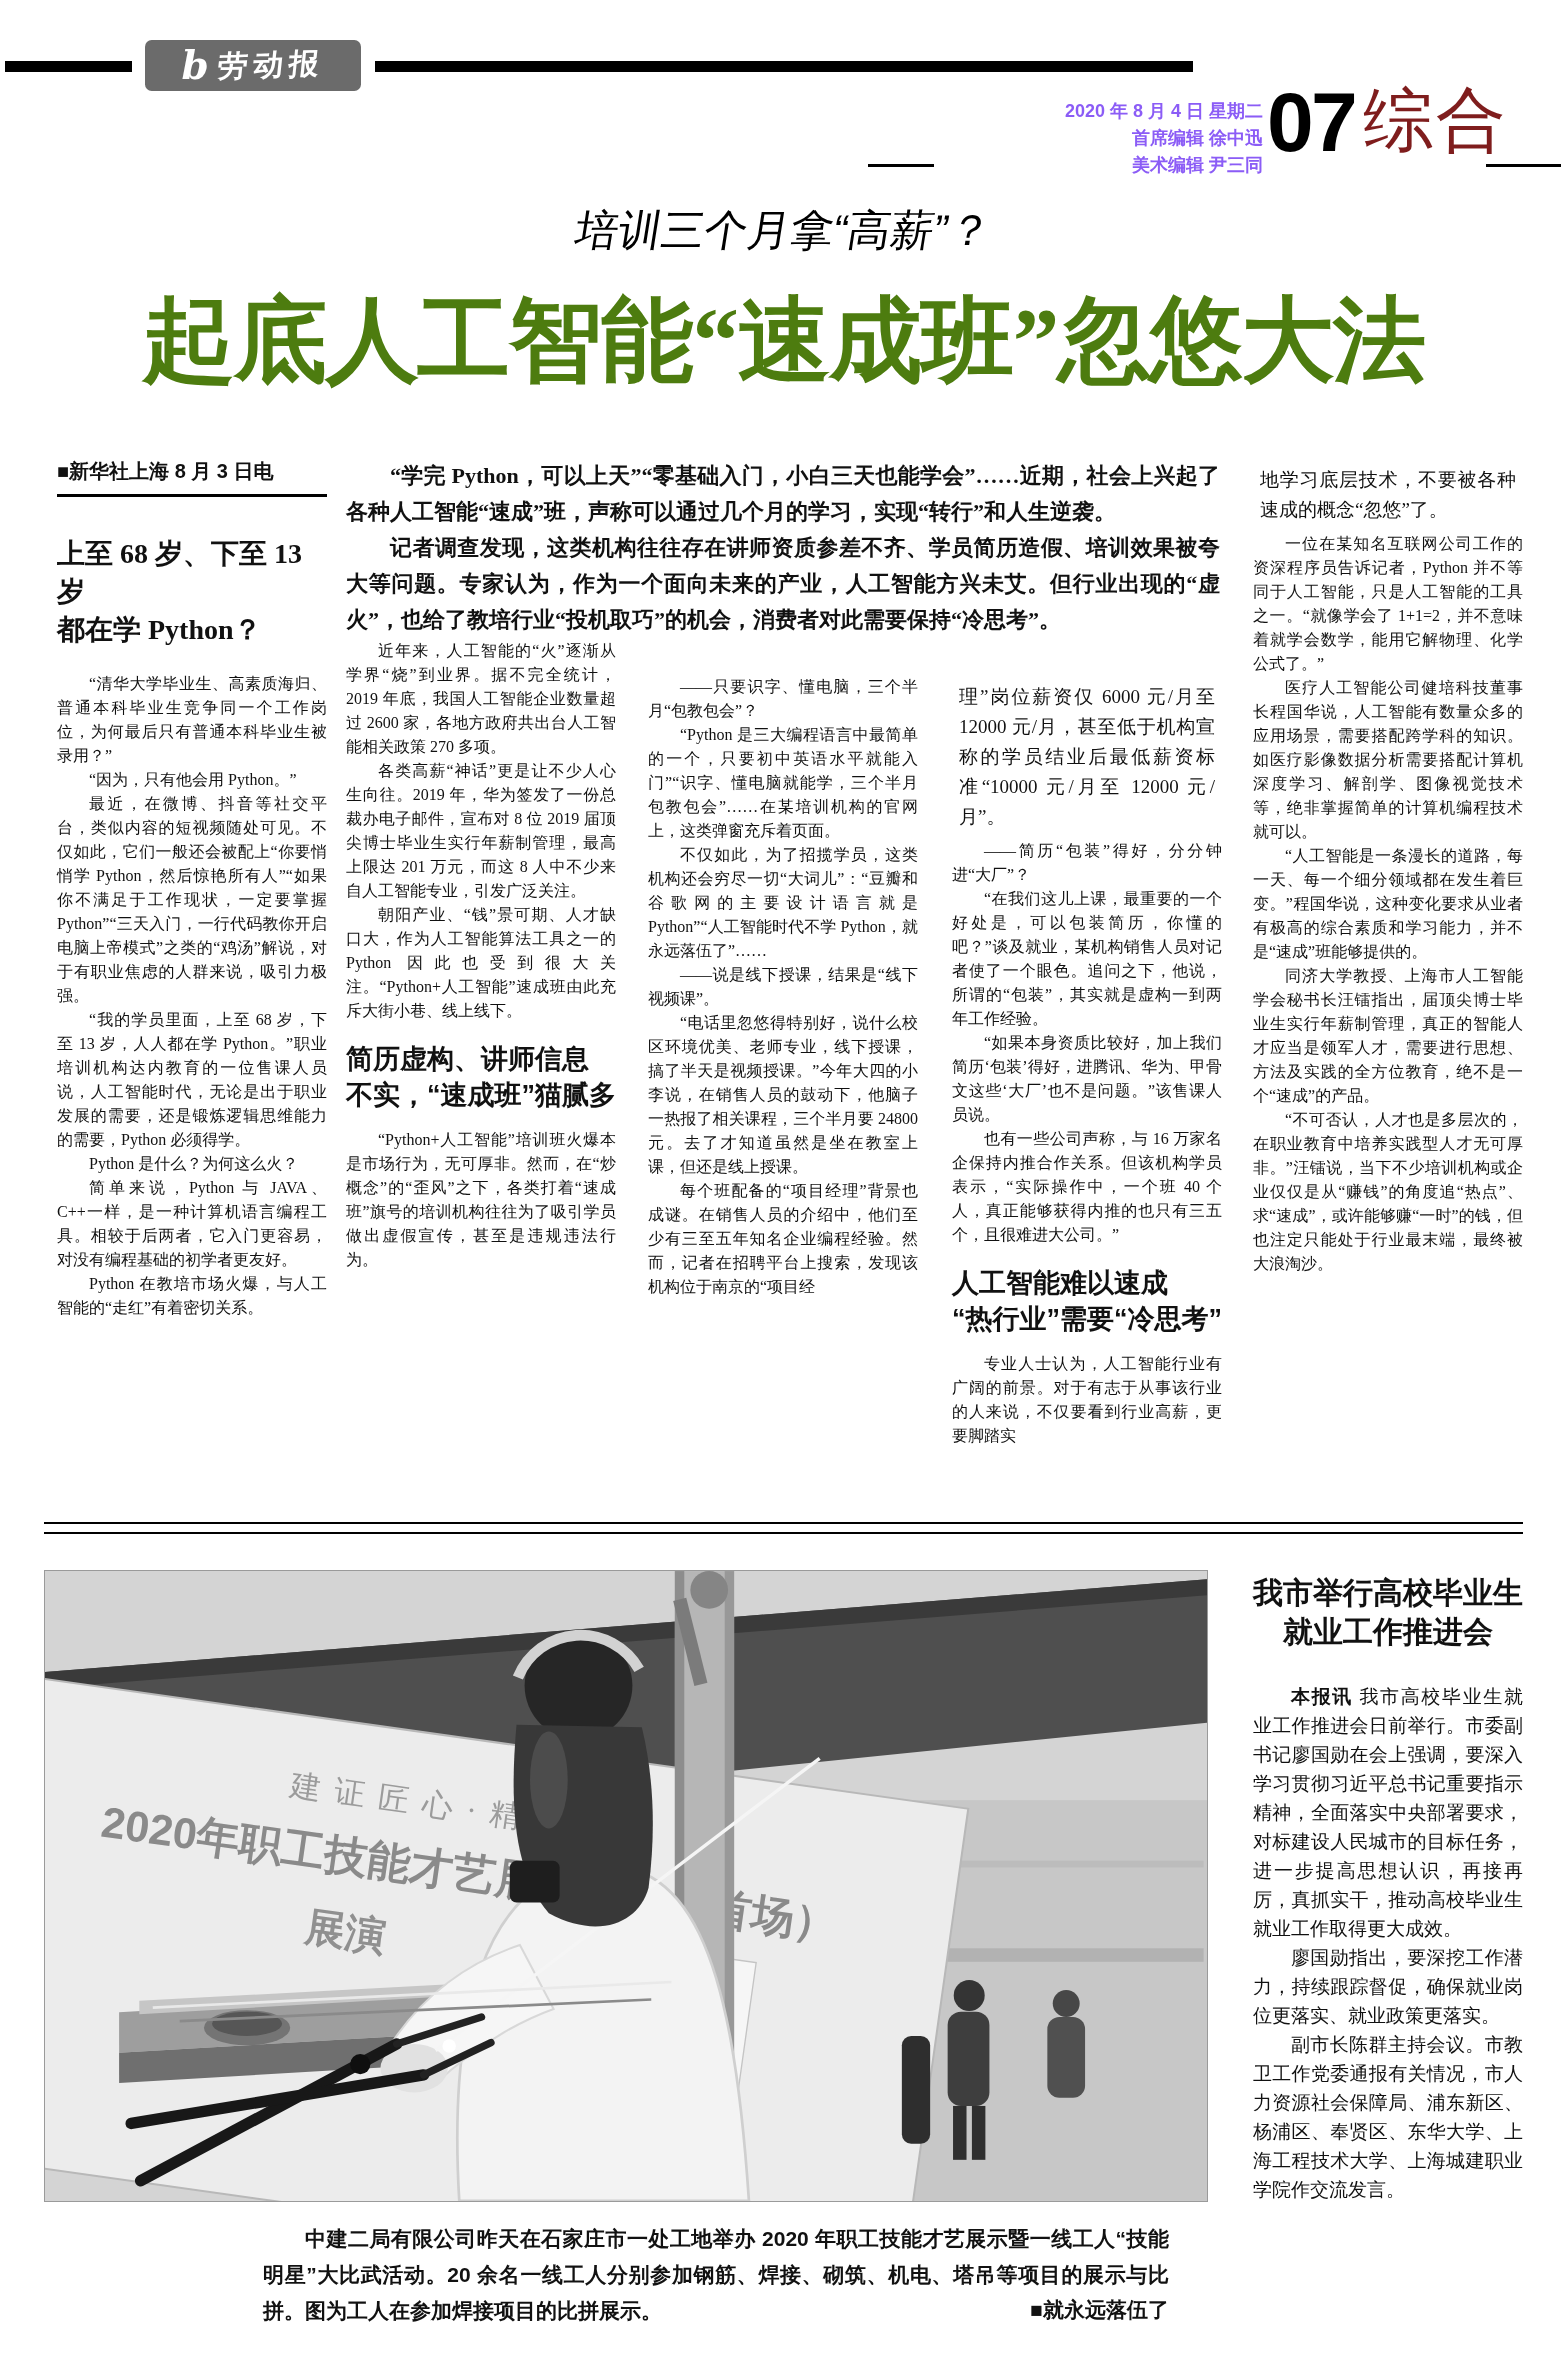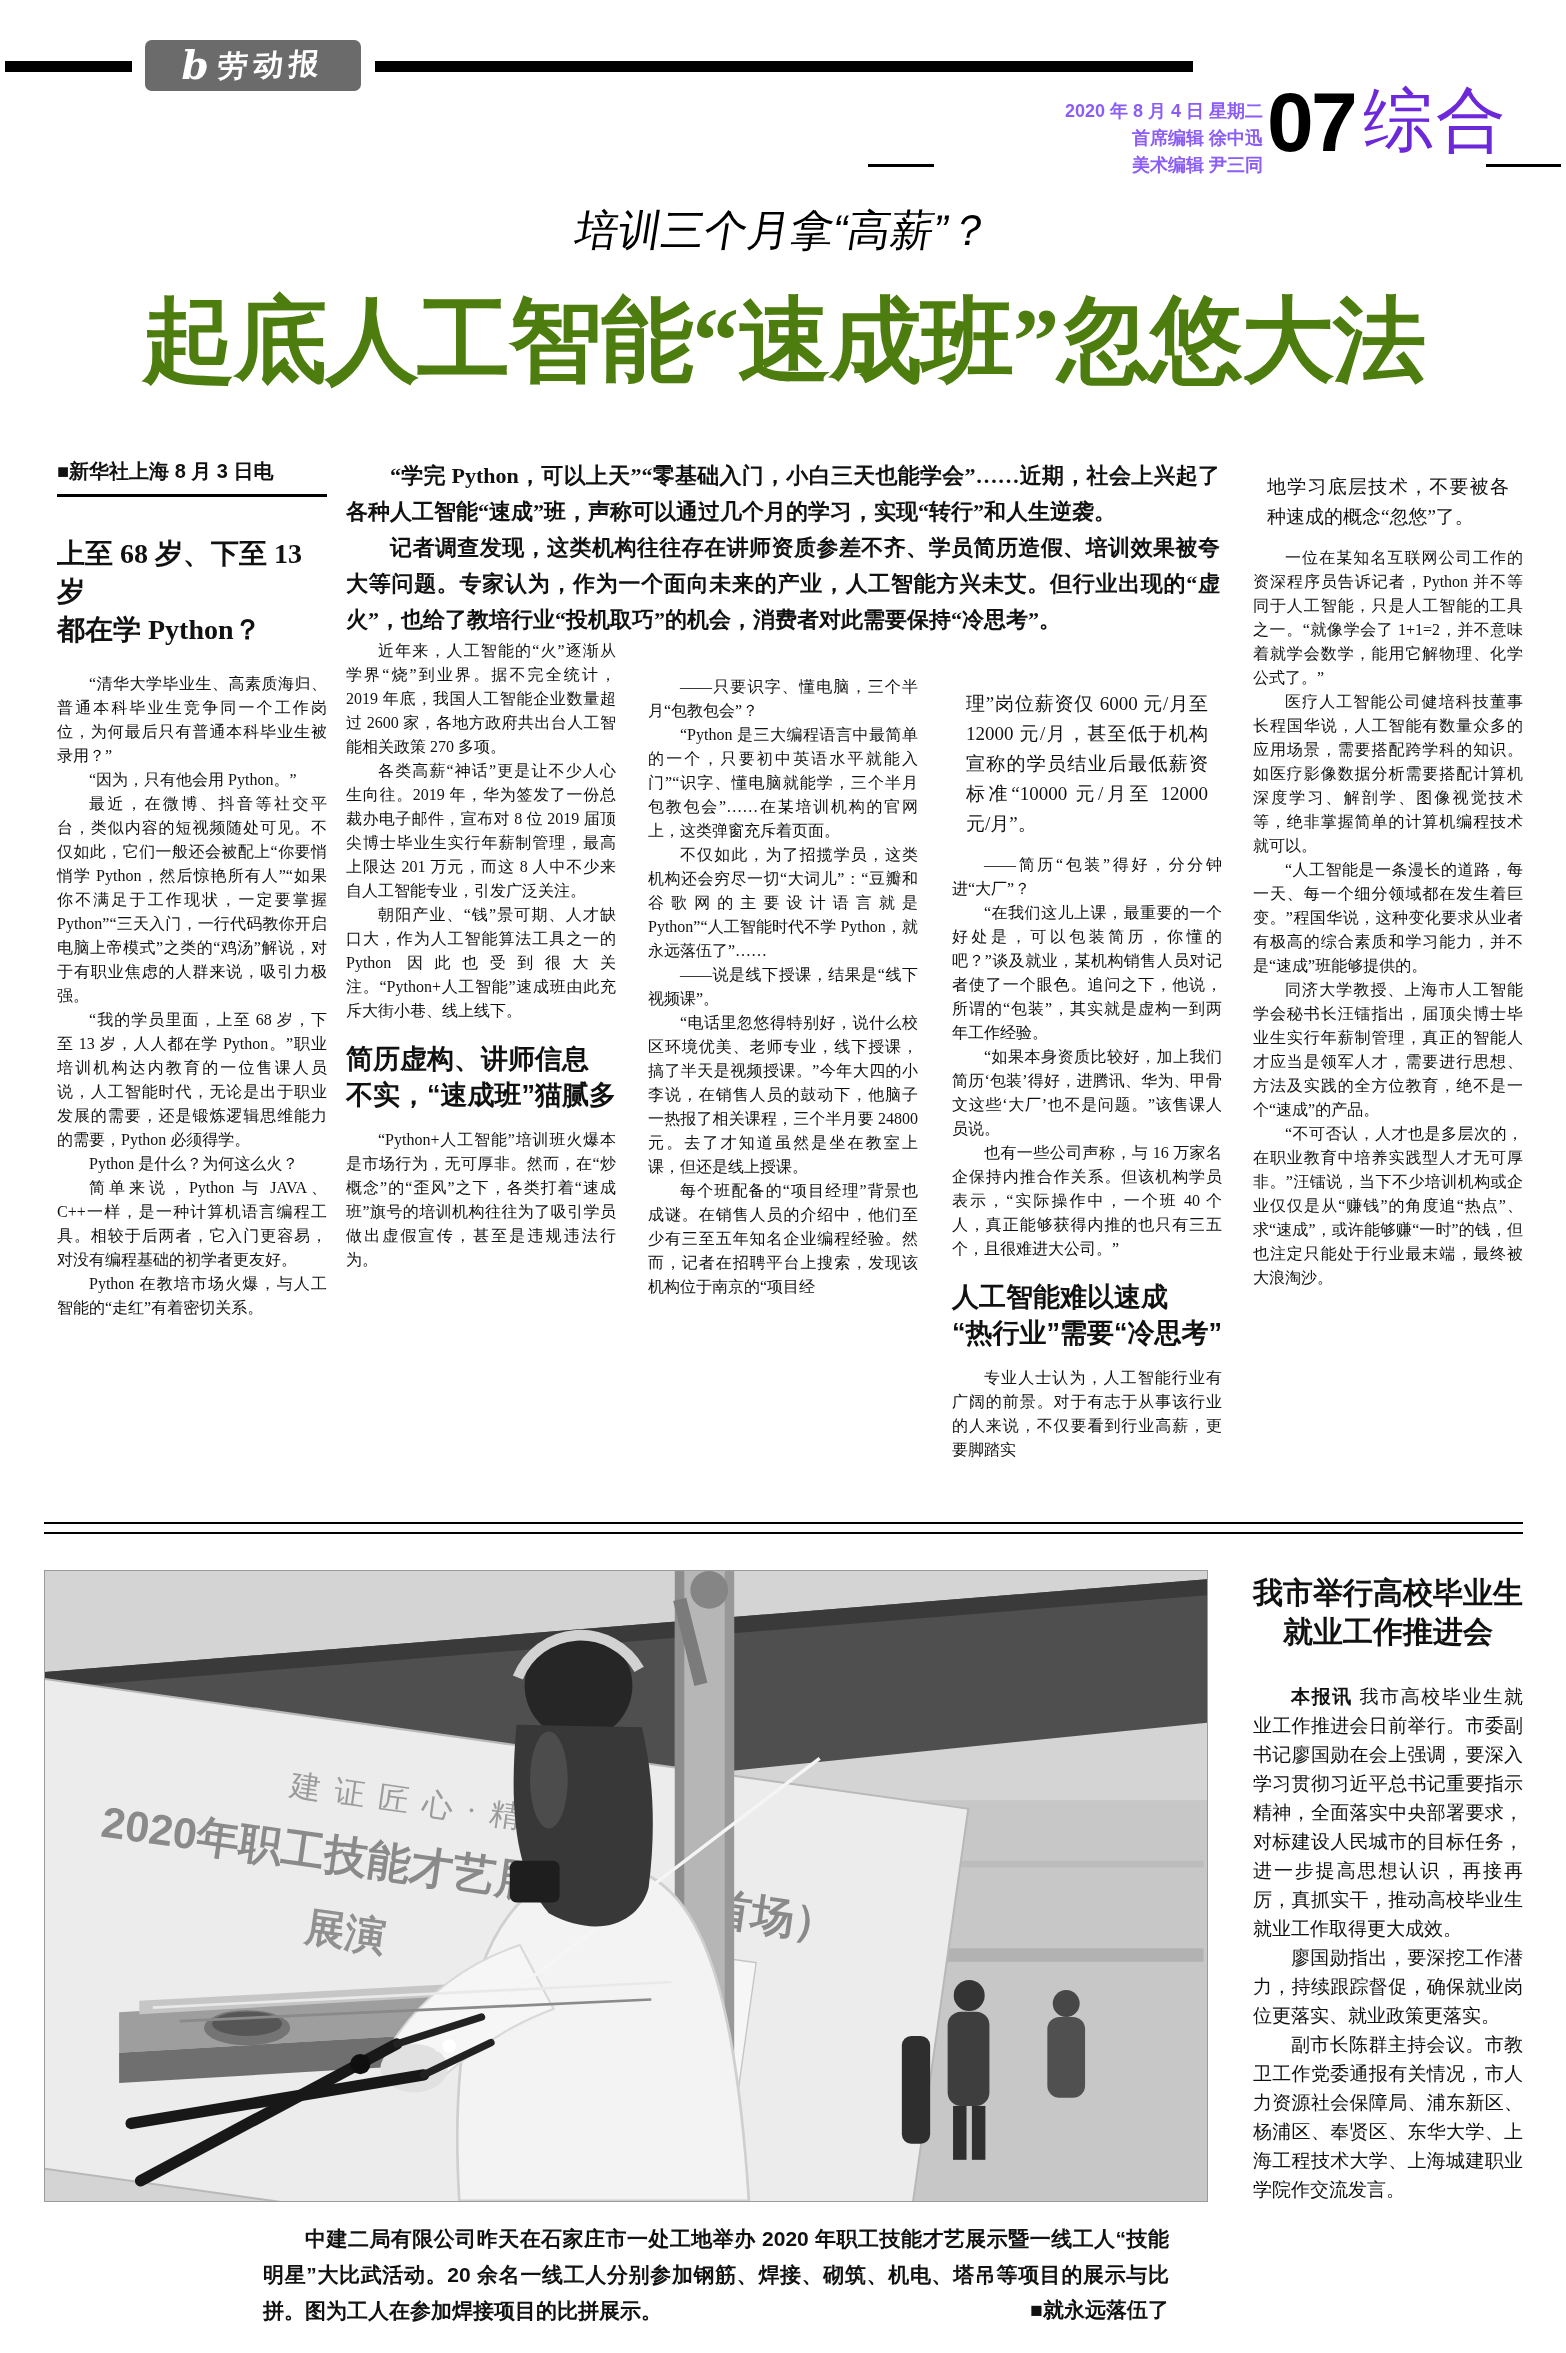--- a/index.html
+++ b/index.html
@@ -13,36 +13,36 @@
             display:flex;align-items:center;justify-content:center;gap:9.4px;}
   .logo-b{color:#fff;font-family:"DejaVu Serif",serif;font-weight:bold;font-size:39px;
           font-style:italic;line-height:1;}
   .logo-cn{color:#fff;font-size:30px;font-weight:bold;letter-spacing:5.4px;
            transform:skewX(-8deg) rotate(-2deg);font-family:"Liberation Serif",serif;}
   .mast-info{left:896px;top:98px;width:367px;text-align:right;
              font-family:"Liberation Sans","DejaVu Sans",sans-serif;
              font-weight:bold;font-size:18px;line-height:27px;color:#8b5cf6;}
   .page-no{left:1267px;top:80px;font-family:"Liberation Sans","DejaVu Sans",sans-serif;
            font-weight:900;font-size:84px;line-height:1;letter-spacing:-2.7px;color:#000;}
-  .section-name{left:1363px;top:86px;font-size:70px;line-height:1;font-weight:400;color:#6d28d9;
+  .section-name{left:1363px;top:86px;font-size:70px;line-height:1;font-weight:400;color:#7f1d1d;
                 font-family:"Liberation Serif",serif;letter-spacing:2.7px;}
   .rule{background:#000;height:2.7px;}
 
   
   .kicker{left:0;top:202px;width:1567px;text-align:center;font-size:43px;color:#000;
           font-family:"Liberation Sans","DejaVu Sans",sans-serif;font-weight:500;
           transform:skewX(-9deg);}
   .main-headline{left:27px;top:283px;width:1513px;margin:0;text-align:center;
                  font-size:93px;line-height:1.25;font-weight:900;color:#4d7c0f;
                  font-family:"Liberation Serif","DejaVu Serif",serif;letter-spacing:-1.3px;}
 
   
   .col{width:270px;top:458px;height:1051px;}
   .body-text p{margin:0;font-size:16px;line-height:24px;text-align:justify;text-indent:2em;}
-  p.cont{text-indent:0;margin:14px;font-size:19px;line-height:30px;text-align:justify;}
+  p.cont{text-indent:0;margin:7px;font-size:19px;line-height:30px;text-align:justify;}
   .dateline{font-family:"Liberation Sans","DejaVu Sans",sans-serif;font-weight:bold;
             font-size:20px;line-height:27px;}
   .dateline-rule{height:2.7px;background:#000;margin:9.4px 0 38px 0;}
   .serif-subhead{font-size:28px;line-height:38px;font-weight:bold;margin:0 0 23px 0;
                  font-family:"Liberation Serif","DejaVu Serif",serif;}
   .sans-subhead{font-family:"Liberation Sans","DejaVu Sans",sans-serif;font-weight:900;
                 font-size:27px;line-height:36px;margin:17.5px 0 15px 0;}
   .lede{left:346px;top:458px;width:874px;}
   .lede p{margin:0;font-size:22px;line-height:36px;font-weight:bold;text-align:justify;text-indent:2em;}
 

